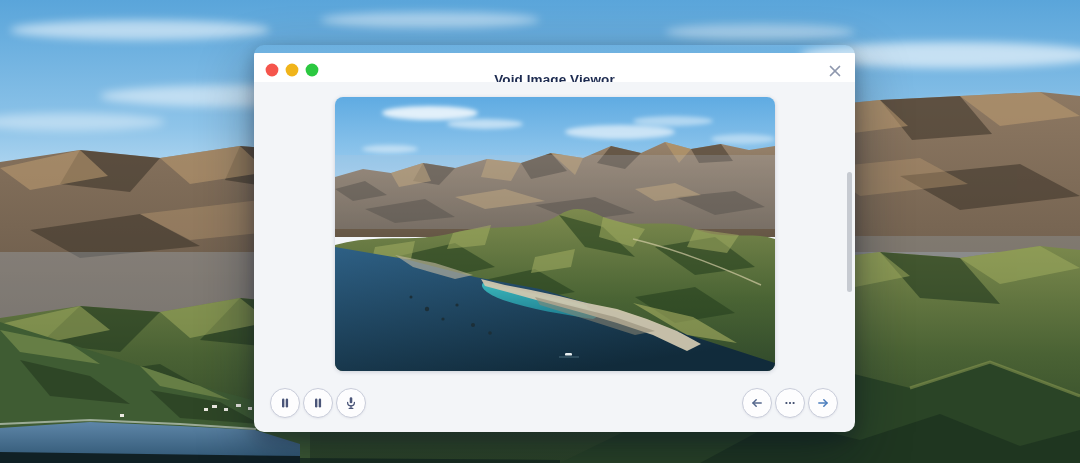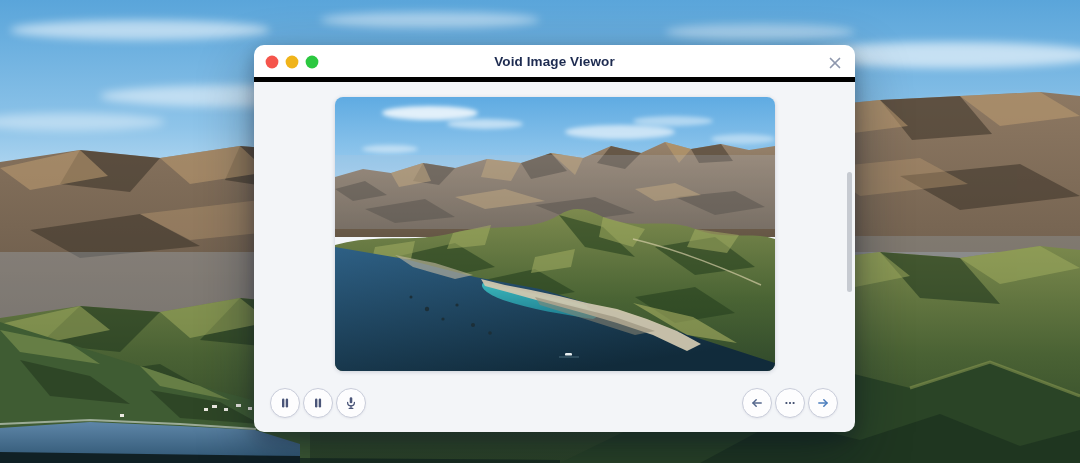--- a/index.html
+++ b/index.html
@@ -8,23 +8,23 @@
   .stage { position:relative; width:1080px; height:463px; overflow:hidden; background:#6fb0dd; }
   .wallpaper { position:absolute; inset:0; display:block; }
 
   
   .window {
     position:absolute; left:254px; top:45px; width:601px; height:387px;
     border-radius:10px; overflow:hidden;
     box-shadow:0 22px 55px rgba(8,18,35,.42), 0 6px 18px rgba(8,18,35,.28);
   }
   .titlebar {
-    position:absolute; left:0; top:0; width:100%; height:37px;
-    display:flex; align-items:center; justify-content:center;
-    border-bottom:5px solid #000000;
+    position:absolute; left:0; top:8px; width:100%; height:37px;
+    display:flex; align-items:flex-end; justify-content:center;
+    border-bottom:3px solid #000000;
   }
   .traffic { position:absolute; left:11px; top:10px; }
   .window-title { font-size:13.5px; font-weight:700; letter-spacing:.1px; }
   .close-btn { position:absolute; right:12px; top:10px; width:16px; height:16px; cursor:pointer; background:none; border:none; padding:0; }
   .window-body { position:absolute; left:0; top:37px; width:100%; height:350px; }
 
   
   .viewer {
     position:absolute; left:81px; top:15px; width:440px; height:274px;
     border-radius:8px; overflow:hidden;

